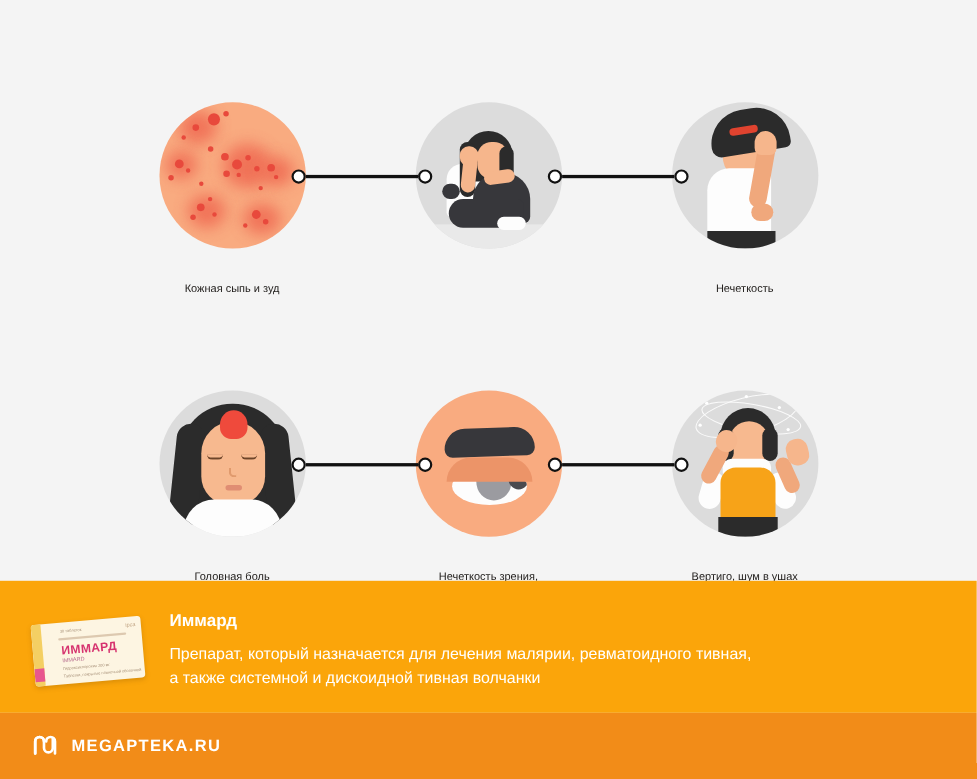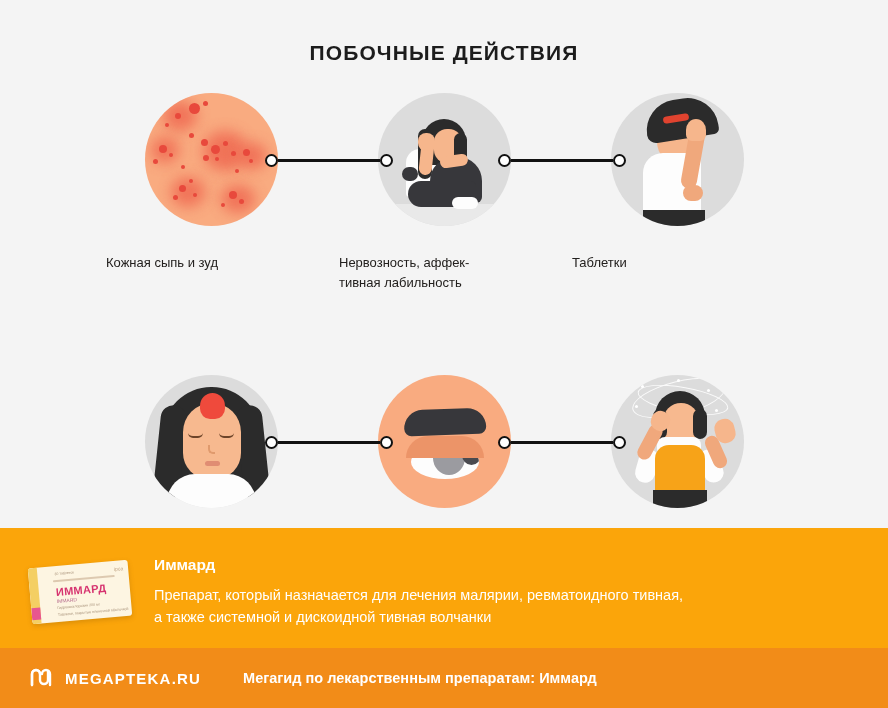--- a/index.html
+++ b/index.html
@@ -59,24 +59,24 @@
     border-radius: 50%;
     position: relative;
     overflow: hidden;
     flex: none;
   }
   .circle.gray { background: #dcdcdc; }
   .circle.peach { background: #f9ab80; }
 
   .caption {
     margin-top: 27px;
-    font-size: 13px;
+    font-size: 10px;
     line-height: 20px;
     color: #23201e;
-    text-align: left;
+    text-align: center;
     width: 210px;
   }
 
   
   .connector {
     position: absolute;
     top: 59px;
     height: 16px;
     display: flex;
     align-items: center;
@@ -514,21 +514,20 @@
     font-size: 14.5px;
     font-weight: bold;
     color: #ffffff;
   }
 </style>
 </head>
 <body>
 
 <div class="page">
 
-  <div class="title">ПОБОЧНЫЕ ДЕЙСТВИЯ</div>
 
   <div class="grid">
 
     <div class="row">
 
       <div class="connector c1">
         <span class="conn-dot"></span>
         <span class="conn-line"></span>
         <span class="conn-dot"></span>
       </div>
@@ -586,39 +585,35 @@
           <span class="sh-hair" style="left:40px;top:36px;width:14px;height:50px;border-radius:8px;"></span>
           <span class="sh-hair" style="left:76px;top:40px;width:13px;height:42px;border-radius:8px;"></span>
           <span class="sh-dark" style="left:52px;top:64px;width:52px;height:46px;border-radius:24px 24px 6px 6px;"></span>
           <span class="sh-dark" style="left:30px;top:88px;width:68px;height:26px;border-radius:14px 6px 6px 14px;"></span>
           <span class="sh-skin" style="left:42px;top:48px;width:13px;height:34px;border-radius:7px;transform:rotate(6deg);"></span>
           <span class="sh-skin" style="left:40px;top:40px;width:17px;height:18px;border-radius:8px;"></span>
           <span class="sh-skin" style="left:62px;top:62px;width:28px;height:12px;border-radius:7px;transform:rotate(-8deg);"></span>
           <span class="sh-white" style="left:74px;top:104px;width:26px;height:12px;border-radius:7px;"></span>
           <span class="sh-dark" style="left:24px;top:74px;width:16px;height:14px;border-radius:7px;"></span>
         </div>
-        <div class="caption">
-          <div>Нервозность, аффек-</div>
-          <div>тивная лабильность</div>
-        </div>
       </div>
 
       <div class="cell">
         <div class="circle gray">
           <span class="an-head"></span>
           <span class="an-cap"></span>
           <span class="an-cap-stripe"></span>
           <span class="an-top"></span>
           <span class="an-arm"></span>
           <span class="an-hand"></span>
           <span class="an-hand2"></span>
           <span class="an-belt"></span>
         </div>
         <div class="caption">
-          <div>Таблетки</div>
+          <div>Нечеткость</div>
         </div>
       </div>
     </div>
 
     <div class="row" style="margin-top:82px;">
 
       <div class="connector c1">
         <span class="conn-dot"></span>
         <span class="conn-line"></span>
         <span class="conn-dot"></span>
@@ -721,16 +716,15 @@
 
   <div class="footer">
     <span class="logo-mark">
       <svg viewBox="0 0 26 26" width="26" height="26" aria-hidden="true">
         <path d="M4 20 V9 a4 4 0 0 1 8 0 v6 a4 4 0 0 0 8 0 V6" fill="none" stroke="#ffffff" stroke-width="2.4" stroke-linecap="round" stroke-linejoin="round"></path>
         <path d="M4 20 V9 a4 4 0 0 1 8 0" fill="none" stroke="#ffffff" stroke-width="2.4" stroke-linecap="round"></path>
         <path d="M22 20 V9 a4 4 0 0 0 -8 0" fill="none" stroke="#ffffff" stroke-width="2.4" stroke-linecap="round"></path>
       </svg>
     </span>
     <span class="logo-text">MEGAPTEKA.RU</span>
-    <span class="footer-tagline">Мегагид по лекарственным препаратам: Иммард</span>
   </div>
 
 </div>
 
 </body></html>

